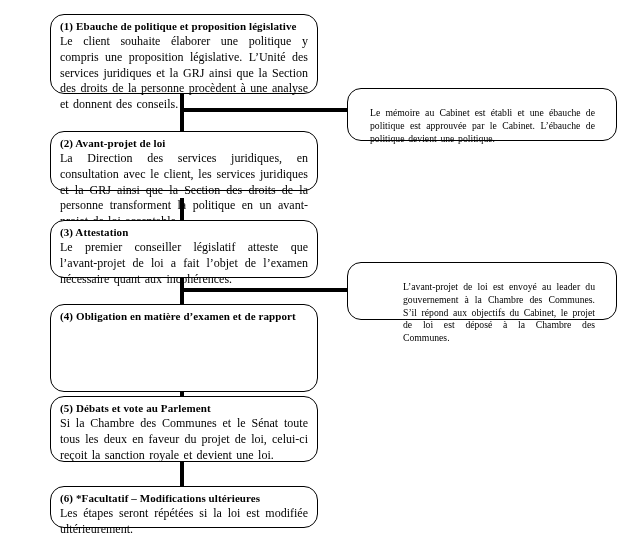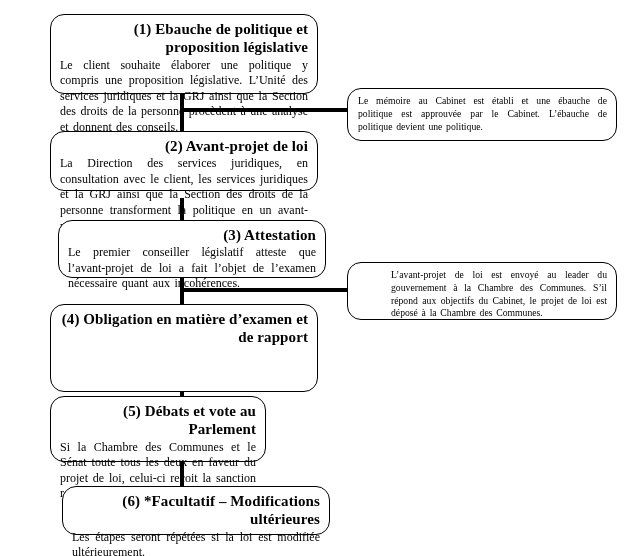--- a/index.html
+++ b/index.html
@@ -26,23 +26,23 @@
   .node {
     position: absolute;
     box-sizing: border-box;
     border: 1px solid #000000;
     border-radius: 14px;
     background: #ffffff;
     padding: 5px 9px 6px 9px;
     z-index: 3;
   }
   .node-title {
-    text-align: right;
+    text-align: left;
     font-weight: bold;
-    font-size: 15px;
+    font-size: 11px;
     line-height: 1.22;
     color: #000000;
     margin: 0 0 1px 0;
     letter-spacing: 0.1px;
   }
   .node-body {
     text-align: justify;
     font-size: 12px;
     line-height: 1.30;
     color: #000000;
@@ -58,21 +58,21 @@
     border-radius: 14px;
     background: #ffffff;
     padding: 6px 9px 6px 10px;
     z-index: 3;
   }
   .note-body {
     text-align: justify;
     font-size: 9.7px;
     line-height: 1.32;
     color: #000000;
-    margin: 0;
+    margin: 12px;
     word-spacing: 1.3px;
   }
 
   
   .conn-v {
     position: absolute;
     width: 4px;
     background: #000000;
     z-index: 1;
   }
@@ -107,36 +107,36 @@
 
   <div class="note" style="left:347px; top:88px; width:270px; height:53px;">
     <div class="note-body">Le mémoire au Cabinet est établi et une ébauche de politique est approuvée par le Cabinet. L’ébauche de politique devient une politique.</div>
   </div>
 
   <div class="node" style="left:50px; top:131px; width:268px; height:60px;">
     <div class="node-title">(2) Avant-projet de loi</div>
     <div class="node-body">La Direction des services juridiques, en consultation avec le client, les services juridiques et la GRJ ainsi que la Section des droits de la personne transforment la politique en un avant-projet de loi acceptable.</div>
   </div>
 
-  <div class="node" style="left:58px; top:220px; width:268px; height:58px;">
+  <div class="node" style="left:50px; top:220px; width:268px; height:58px;">
     <div class="node-title">(3) Attestation</div>
     <div class="node-body">Le premier conseiller législatif atteste que l’avant-projet de loi a fait l’objet de l’examen nécessaire quant aux incohérences.</div>
   </div>
 
   <div class="note" style="left:347px; top:262px; width:270px; height:58px;padding-left:43px;">
     <div class="note-body">L’avant-projet de loi est envoyé au leader du gouvernement à la Chambre des Communes. S’il répond aux objectifs du Cabinet, le projet de loi est déposé à la Chambre des Communes.</div>
   </div>
 
   <div class="node" style="left:50px; top:304px; width:268px; height:88px;">
     <div class="node-title">(4) Obligation en matière d’examen et de rapport</div>
   </div>
 
-  <div class="node" style="left:50px; top:396px; width:216px; height:66px;">
+  <div class="node" style="left:50px; top:396px; width:268px; height:66px;">
     <div class="node-title">(5) Débats et vote au Parlement</div>
     <div class="node-body">Si la Chambre des Communes et le Sénat toute tous les deux en faveur du projet de loi, celui-ci reçoit la sanction royale et devient une loi.</div>
   </div>
 
-  <div class="node" style="left:62px; top:486px; width:268px; height:49px;font-family:Liberation Serif, serif;">
+  <div class="node" style="left:50px; top:486px; width:268px; height:42px;font-family:Liberation Serif, serif;">
     <div class="node-title">(6) *Facultatif – Modifications ultérieures</div>
     <div class="node-body">Les étapes seront répétées si la loi est modifiée ultérieurement.</div>
   </div>
 
 </div>
 
 </body></html>

